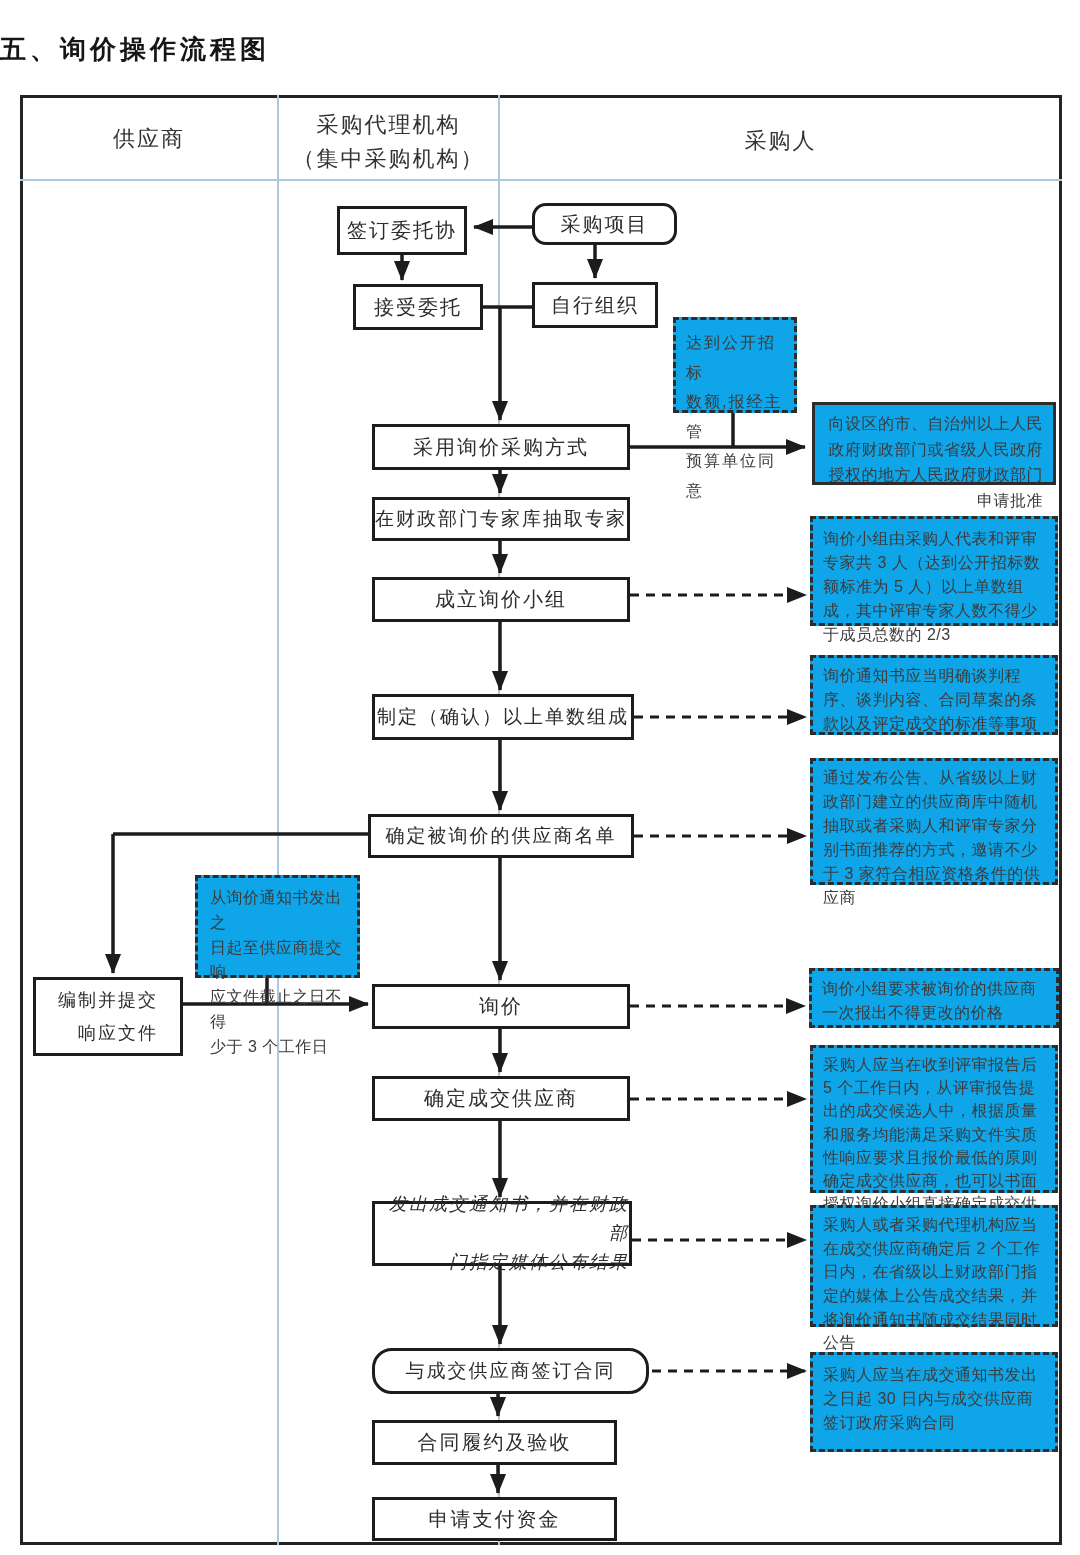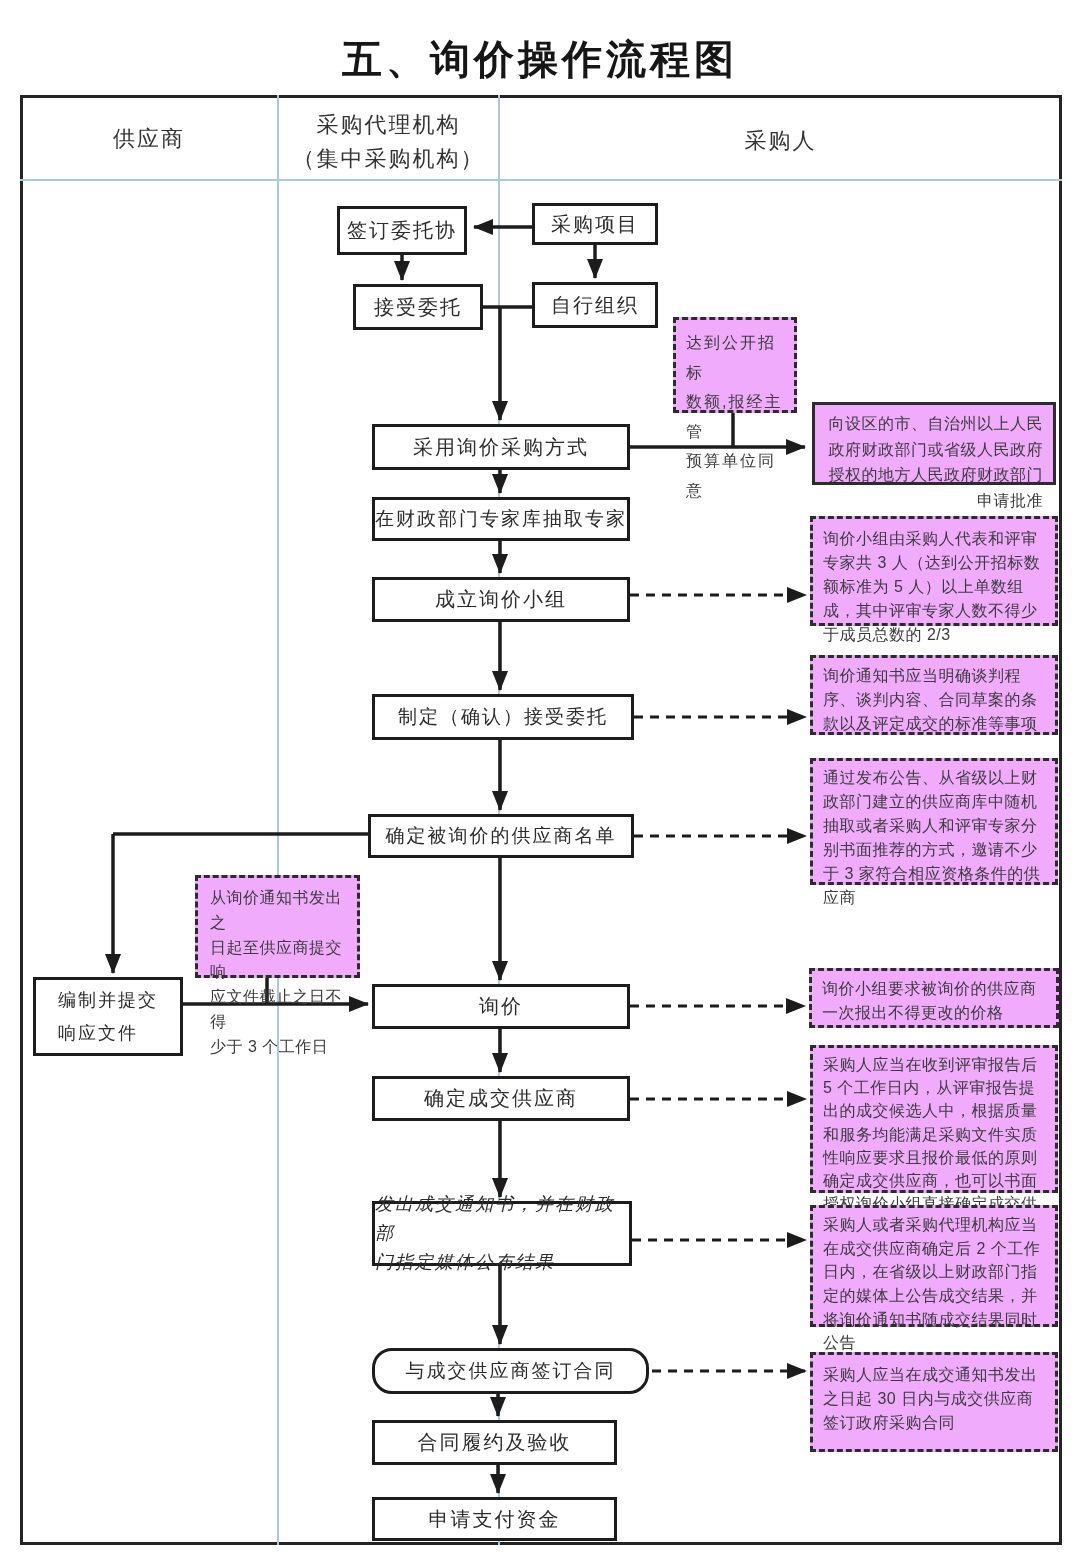--- a/index.html
+++ b/index.html
@@ -1,21 +1,21 @@
 <!DOCTYPE html>
 <html><head>
 <meta charset="utf-8">
 <style>
   html,body{margin:0;padding:0;background:#ffffff;}
   body{width:1080px;height:1555px;font-family:"Liberation Sans","DejaVu Sans",sans-serif;}
   #stage{position:relative;width:1080px;height:1555px;background:#ffffff;overflow:hidden;}
 
   
-  #title{position:absolute;left:0;top:32px;width:1080px;text-align:center;
-         font-size:40px;font-weight:bold;color:#161616;letter-spacing:4px;}
+  #title{position:absolute;left:0;top:32px;width:1080px;text-align:left;
+         font-size:26px;font-weight:bold;color:#161616;letter-spacing:4px;}
 
   
   #frame{position:absolute;left:20px;top:95px;width:1042px;height:1450px;
          border:3px solid #242424;box-sizing:border-box;z-index:0;}
   .vline{position:absolute;top:95px;height:1450px;width:2px;background:#a9c9de;z-index:0;}
   #vline1{left:277px;} #vline2{left:498px;}
   #hline{position:absolute;left:20px;top:179px;width:1042px;height:2px;background:#a9c9de;z-index:0;}
 
   .lane-label{position:absolute;text-align:center;font-size:22px;color:#333;
               letter-spacing:2px;z-index:1;white-space:pre-line;line-height:1.55;}
@@ -23,41 +23,41 @@
   #lane-agency{left:278px;top:108px;width:221px;}
   #lane-purchaser{left:499px;top:124px;width:563px;}
 
   
   #wires{position:absolute;left:0;top:0;width:1080px;height:1555px;z-index:1;}
   .s{stroke:#1c1c1c;stroke-width:3.5;fill:none;}
   .d{stroke:#1c1c1c;stroke-width:3;stroke-dasharray:9 7;fill:none;}
 
   
   .node{position:absolute;box-sizing:border-box;border:3px solid #1c1c1c;background:#ffffff;
-        display:flex;align-items:center;justify-content:center;text-align:left;
+        display:flex;align-items:center;justify-content:center;text-align:right;
         font-size:20px;color:#2d2d2d;letter-spacing:2px;white-space:pre-line;z-index:2;}
-  #procurement_project{left:532px;top:203px;width:126px;height:42px;}
+  #procurement_project{left:532px;top:203px;width:145px;height:42px;border-radius:14px;}
   #sign_agreement{left:337px;top:206px;width:130px;height:49px;}
   #accept_entrustment{left:353px;top:284px;width:130px;height:46px;}
   #self_organize{left:532px;top:282px;width:126px;height:46px;}
   #adopt_inquiry{left:372px;top:424px;width:258px;height:46px;}
   #draw_experts{left:372px;top:497px;width:258px;height:44px;font-size:19px;}
   #form_group{left:372px;top:577px;width:258px;height:45px;}
   #draft_notice{left:372px;top:694px;width:262px;height:46px;font-size:19px;}
   #determine_suppliers{left:368px;top:814px;width:266px;height:44px;font-size:19px;}
   #prepare_response{left:33px;top:977px;width:150px;height:79px;font-size:18px;line-height:1.8;}
   #inquiry{left:372px;top:984px;width:258px;height:45px;}
   #determine_winner{left:372px;top:1076px;width:258px;height:45px;}
   #issue_notice{left:372px;top:1201px;width:260px;height:65px;font-size:18px;line-height:1.6;font-style:italic;}
   #sign_contract{left:372px;top:1348px;width:277px;height:46px;font-size:19px;border-radius:20px;}
   #contract_performance{left:372px;top:1420px;width:245px;height:45px;}
   #apply_payment{left:372px;top:1497px;width:245px;height:44px;}
 
   
-  .note{position:absolute;box-sizing:border-box;border:3px dashed #2c2c2c;background:#f0abfc;
+  .note{position:absolute;box-sizing:border-box;border:3px dashed #2c2c2c;background:#0ea5e9;
         font-size:16px;color:#3c3c3c;line-height:1.5;padding:8px 10px;letter-spacing:0.5px;
         white-space:pre-line;z-index:2;}
   #reach_threshold{left:673px;top:317px;width:124px;height:96px;line-height:1.85;letter-spacing:2px;}
   #apply_approval{left:812px;top:402px;width:244px;height:83px;border-style:solid;line-height:1.6;padding:6px 10px;text-align:right;}
   #group_composition{left:810px;top:516px;width:248px;height:110px;}
   #notice_content{left:810px;top:655px;width:248px;height:80px;padding:6px 10px;}
   #supplier_selection{left:810px;top:758px;width:248px;height:127px;padding:5px 10px;}
   #response_deadline{left:195px;top:875px;width:165px;height:103px;line-height:1.55;padding:8px 12px;}
   #one_quote{left:809px;top:968px;width:250px;height:60px;padding:6px 10px;}
   #winner_determination{left:810px;top:1045px;width:248px;height:148px;line-height:1.45;padding:5px 10px;}
@@ -121,21 +121,21 @@
     <line class="d" x1="620" y1="1371" x2="806" y2="1371" marker-end="url(#ah)"></line>
   </svg>
 
   <div class="node" id="procurement_project">采购项目</div>
   <div class="node" id="sign_agreement">签订委托协</div>
   <div class="node" id="accept_entrustment">接受委托</div>
   <div class="node" id="self_organize">自行组织</div>
   <div class="node" id="adopt_inquiry">采用询价采购方式</div>
   <div class="node" id="draw_experts">在财政部门专家库抽取专家</div>
   <div class="node" id="form_group">成立询价小组</div>
-  <div class="node" id="draft_notice">制定（确认）接受委托</div>
+  <div class="node" id="draft_notice">制定（确认）以上单数组成</div>
   <div class="node" id="determine_suppliers">确定被询价的供应商名单</div>
   <div class="node" id="prepare_response">编制并提交
 响应文件</div>
   <div class="node" id="inquiry">询价</div>
   <div class="node" id="determine_winner">确定成交供应商</div>
   <div class="node" id="issue_notice">发出成交通知书，并在财政部
 门指定媒体公布结果</div>
   <div class="node" id="sign_contract">与成交供应商签订合同</div>
   <div class="node" id="contract_performance">合同履约及验收</div>
   <div class="node" id="apply_payment">申请支付资金</div>

